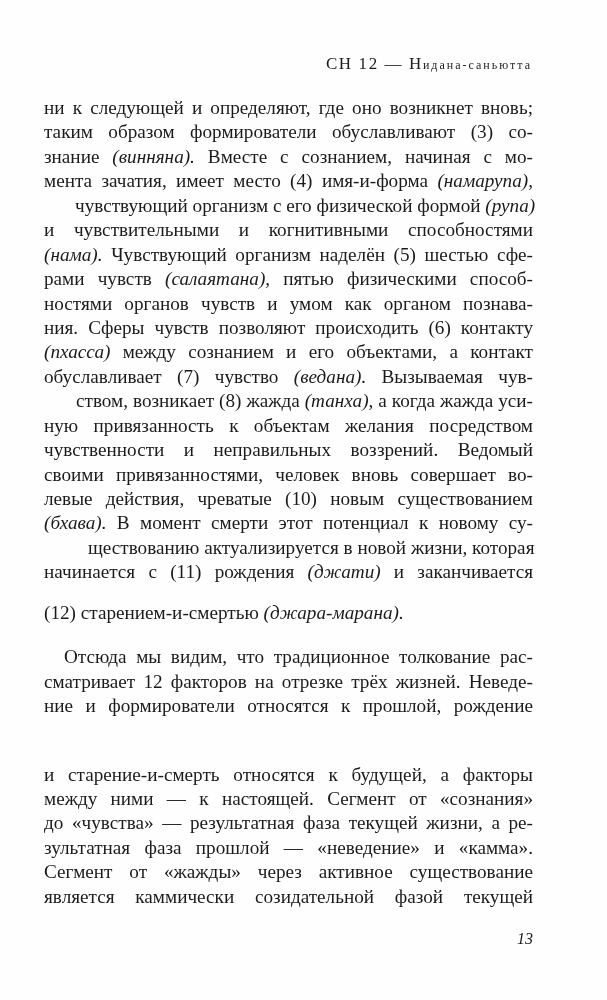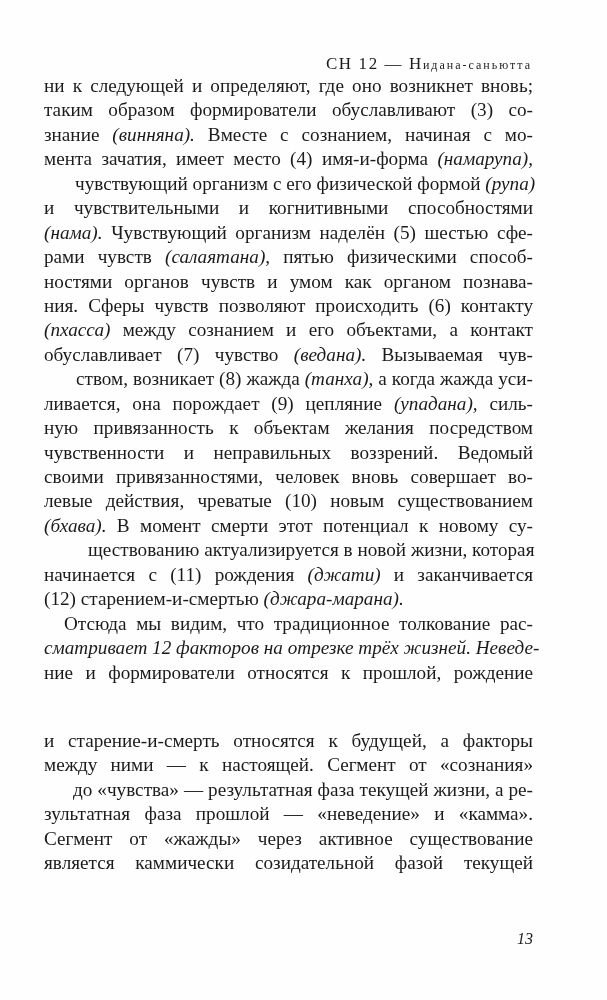--- a/index.html
+++ b/index.html
@@ -7,21 +7,21 @@
     width: 607px; height: 1000px; background: #fefefe; position: relative; overflow: hidden;
     font-family: "Liberation Serif", "DejaVu Serif", serif; color: #1b1b1b;
   }
   .running-head {
     position: absolute; top: 54px; right: 75px;
     font-size: 17px; letter-spacing: 1.6px; white-space: nowrap;
   }
   .running-head .sc { font-size: 12px; letter-spacing: 2px; }
   .running-head .cap { font-size: 17px; letter-spacing: 1.6px; }
   .body-text {
-    position: absolute; left: 44px; top: 74px; width: 489px;
+    position: absolute; left: 44px; top: 96px; width: 489px;
   }
   .line {
     display: block; height: 24.45px; line-height: 24.45px; font-size: 19.2px;
     white-space: nowrap; text-align: justify; text-align-last: justify;
   }
   .line.last { text-align-last: left; }
   .line.indent { padding-left: 20px; }
   .line i { font-style: italic; }
   .page-number {
     position: absolute; top: 930px; right: 74px; font-size: 16px; font-style: italic;
@@ -41,33 +41,32 @@
     <span class="line" style="display: block; width: auto;"><span>мента зачатия, имеет место (4) имя-и-форма </span><i>(намарупа),</i></span>
     <span class="line" style="display: block; width: auto; margin-left: 31px;"><span>чувствующий организм с его физической формой </span><i>(рупа)</i></span>
     <span class="line" style="display: block; width: auto;"><span>и чувствительными и когнитивными способностями</span></span>
     <span class="line" style="display: block; width: auto;"><i>(нама).</i><span> Чувствующий организм наделён (5) шестью сфе-</span></span>
     <span class="line" style="display: block; width: auto;"><span>рами чувств </span><i>(салаятана),</i><span> пятью физическими способ-</span></span>
     <span class="line" style="display: block; width: auto;"><span>ностями органов чувств и умом как органом познава-</span></span>
     <span class="line" style="display: block; width: auto;"><span>ния. Сферы чувств позволяют происходить (6) контакту</span></span>
     <span class="line" style="display: block; width: auto;"><i>(пхасса)</i><span> между сознанием и его объектами, а контакт</span></span>
     <span class="line" style="display: block; width: auto;"><span>обуславливает (7) чувство </span><i>(ведана).</i><span> Вызываемая чув-</span></span>
     <span class="line" style="display: block; width: auto; margin-left: 32px;"><span>ством, возникает (8) жажда </span><i>(танха),</i><span> а когда жажда уси-</span></span>
-    <span class="line" style="display: block; width: auto;"><span>ливается, она порождает (9) цепляние </span><i>(упадана),</i><span> силь-</span></span>
     <span class="line" style="display: block; width: auto;"><span>ную привязанность к объектам желания посредством</span></span>
     <span class="line" style="display: block; width: auto;"><span>чувственности и неправильных воззрений. Ведомый</span></span>
     <span class="line" style="display: block; width: auto;"><span>своими привязанностями, человек вновь совершает во-</span></span>
     <span class="line" style="display: block; width: auto;"><span>левые действия, чреватые (10) новым существованием</span></span>
     <span class="line" style="display: block; width: auto;"><i>(бхава).</i><span> В момент смерти этот потенциал к новому су-</span></span>
     <span class="line" style="display: block; width: auto; margin-left: 44px;"><span>ществованию актуализируется в новой жизни, которая</span></span>
     <span class="line" style="display: block; width: auto;"><span>начинается с (11) рождения </span><i>(джати)</i><span> и заканчивается</span></span>
-    <span class="line last" style="display: block; width: auto;"><span>(12) старением-и-смертью </span><i>(джара-марана).</i></span>
-    <span class="line indent" style="display: block; width: auto;"><span>Отсюда мы видим, что традиционное толкование рас-</span></span>
-    <span class="line" style="display: block; width: auto; font-style: italic;"><span>сматривает 12 факторов на отрезке трёх жизней. Неведе-</span></span>
+    <span class="line last" style="display: block; width: auto; margin-top: 16px;"><span>(12) старением-и-смертью </span><i>(джара-марана).</i></span>
+    <span class="line indent" style="display: block; width: auto; margin-top: 20px;"><span>Отсюда мы видим, что традиционное толкование рас-</span></span>
+    <span class="line" style="display: block; width: auto;"><span>сматривает 12 факторов на отрезке трёх жизней. Неведе-</span></span>
     <span class="line" style="display: block; width: auto;"><span>ние и формирователи относятся к прошлой, рождение</span></span>
     <span class="line" style="display: block; width: auto; margin-top: 44px;"><span>и старение-и-смерть относятся к будущей, а факторы</span></span>
     <span class="line" style="display: block; width: auto;"><span>между ними — к настоящей. Сегмент от «сознания»</span></span>
-    <span class="line" style="display: block; width: auto; margin-left: 29px;"><span>до «чувства» — результатная фаза текущей жизни, а ре-</span></span>
+    <span class="line" style="display: block; width: auto;"><span>до «чувства» — результатная фаза текущей жизни, а ре-</span></span>
     <span class="line" style="display: block; width: auto;"><span>зультатная фаза прошлой — «неведение» и «камма».</span></span>
     <span class="line" style="display: block; width: auto;"><span>Сегмент от «жажды» через активное существование</span></span>
     <span class="line" style="display: block; width: auto;"><span>является каммически созидательной фазой текущей</span></span>
   </div>
 
 <div class="page-number">13</div>
 
 </body></html>

